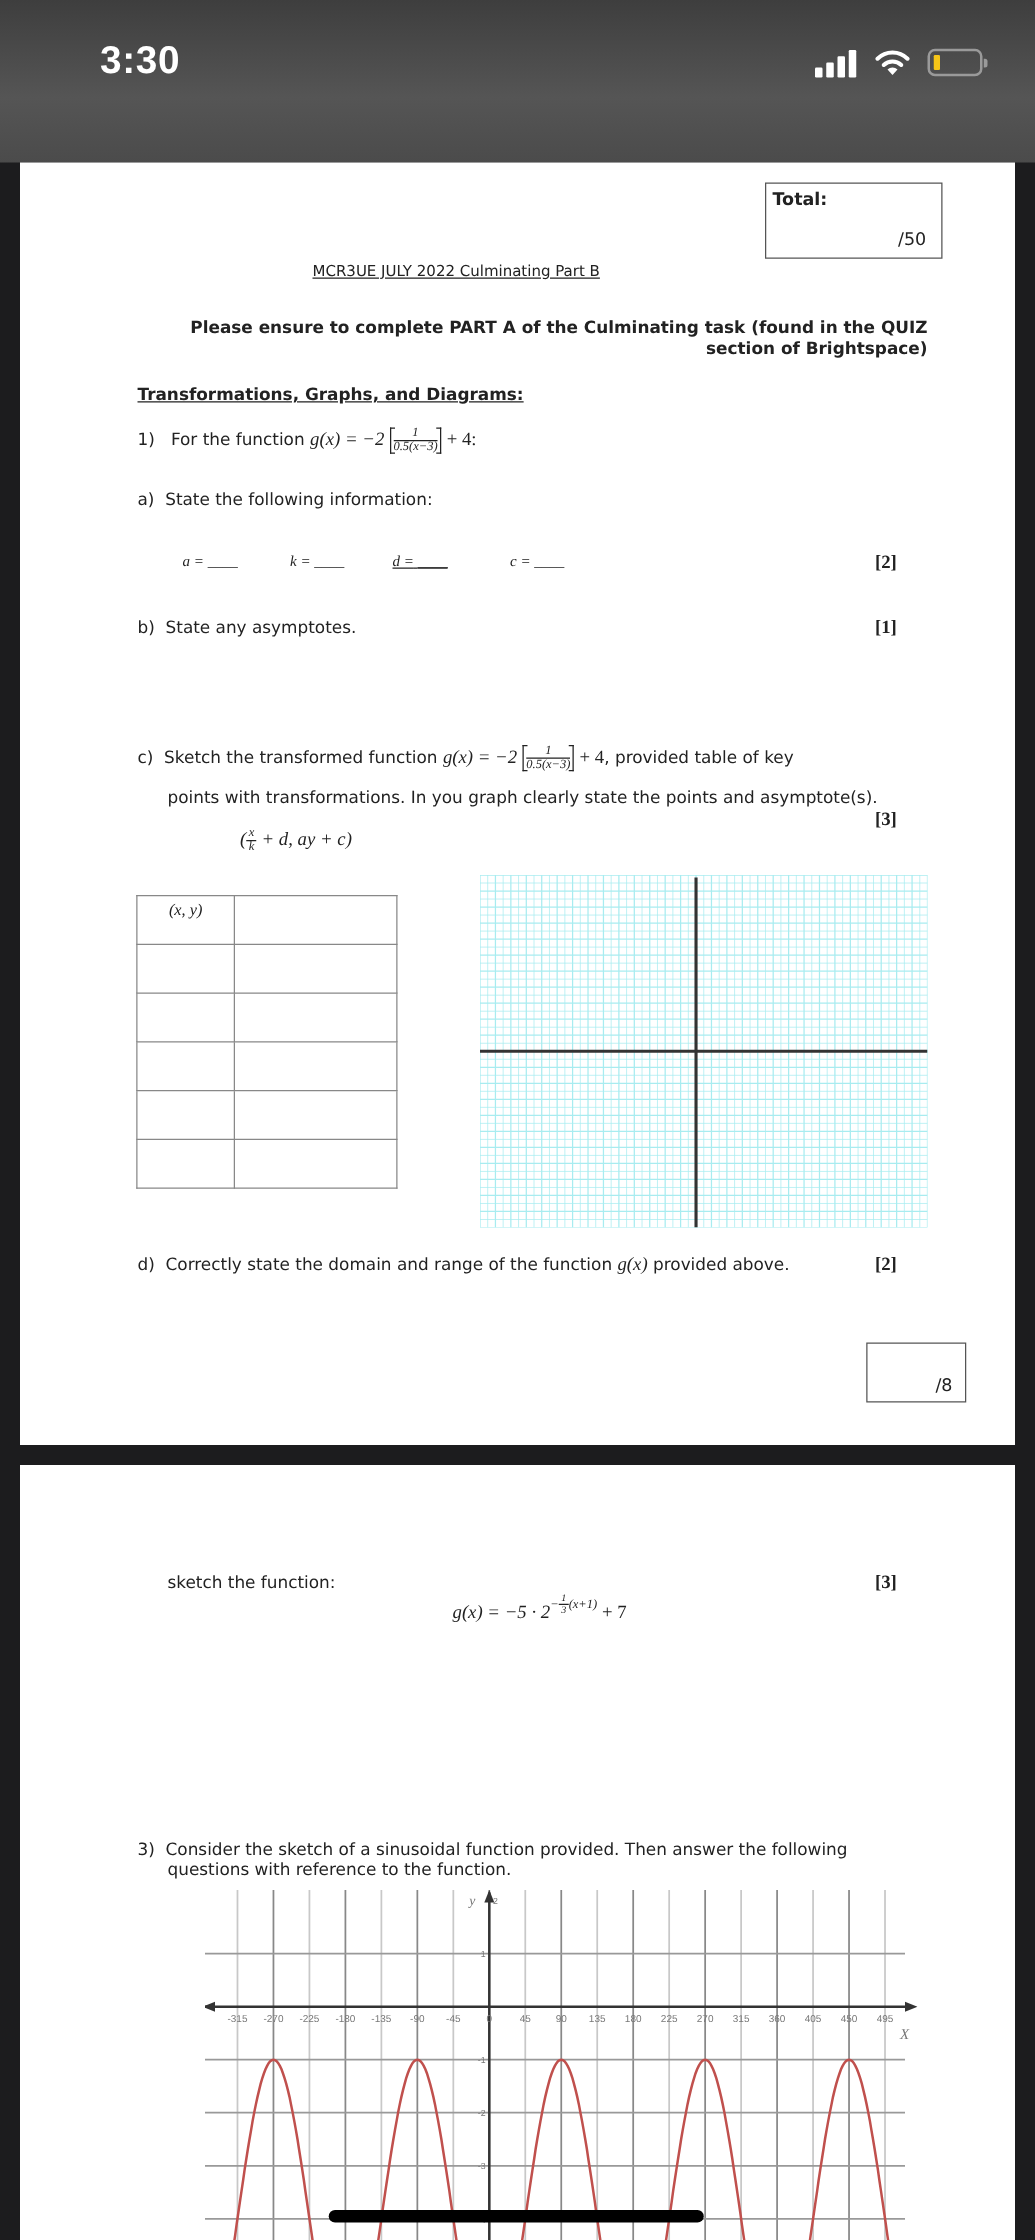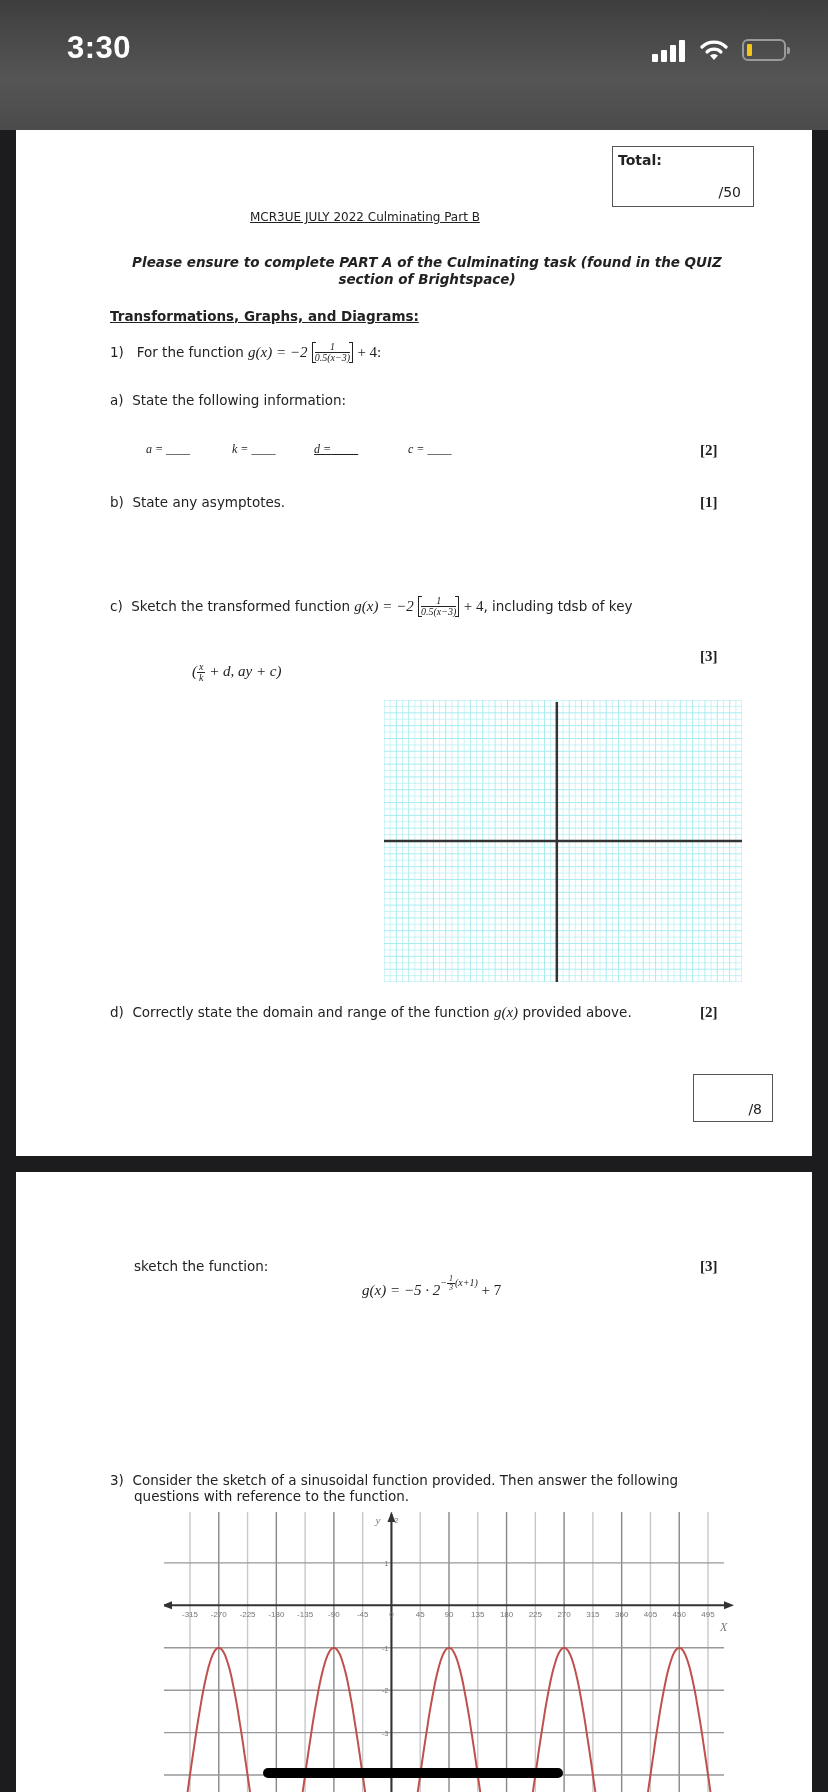--- a/index.html
+++ b/index.html
@@ -2,21 +2,21 @@
 <html><head>
 <meta charset="utf-8">
 <style>
   * { box-sizing: border-box; margin: 0; padding: 0; }
   html, body { width: 828px; height: 1792px; overflow: hidden; background: #1c1c1e; }
   body { position: relative; font-family: "Liberation Sans", sans-serif; color: #111; }
 
   
   .topbar { position: absolute; left: 0; top: 0; width: 828px; height: 130px;
     background: linear-gradient(#3e3e3e, #555 60%, #4b4b4b); }
-  .time { position: absolute; left: 67px; top: 30px; font-size: 31px; font-weight: bold; color: #fff; letter-spacing: 0.5px; }
+  .time { position: absolute; left: 80px; top: 30px; font-size: 31px; font-weight: bold; color: #fff; letter-spacing: 0.5px; }
   .signal { position: absolute; left: 652px; top: 40px; width: 38px; height: 22px; }
   .signal span { position: absolute; bottom: 0; width: 6px; background: #fff; border-radius: 1px; }
   .wifi { position: absolute; left: 700px; top: 38px; width: 28px; height: 24px; }
   .battery { position: absolute; left: 742px; top: 39px; width: 44px; height: 22px; border: 2px solid #9a9a9a; border-radius: 6px; }
   .battery .lvl { position: absolute; left: 3px; top: 3px; width: 5px; height: 12px; background: #f5c518; border-radius: 1px; }
   .battery .nub { position: absolute; right: -6px; top: 6px; width: 3px; height: 7px; background: #9a9a9a; border-radius: 0 2px 2px 0; }
   .url { position: absolute; left: 0; width: 828px; top: 84px; text-align: center; color: #fff; font-size: 22px; }
   .url .lock { display: inline-block; width: 12px; height: 11px; background: #cfcfcf; border-radius: 2px; position: relative; margin-right: 10px; vertical-align: -1px; }
   .url .lock::before { content: ""; position: absolute; left: 2px; top: -7px; width: 4px; height: 7px; border: 2px solid #cfcfcf; border-bottom: none; border-radius: 5px 5px 0 0; }
 
@@ -70,21 +70,21 @@
 </div>
 
 <div class="page page1 doc">
   <div class="abs boxed" style="left:596px; top:16px; width:142px; height:61px;">
     <div class="abs bold" style="left:5px; top:5px; font-size:14px;">Total:</div>
     <div class="abs" style="right:12px; bottom:6px; font-size:14px;">/50</div>
   </div>
 
   <div class="abs u" style="left:234px; top:80px; font-size:12px;">MCR3UE JULY 2022 Culminating Part B</div>
 
-  <div class="abs bold" style="left:96px; top:124px; width:630px; text-align:center; font-size:13.5px; line-height:17px;font-style:italic;">Please ensure to complete PART A of the Culminating task (found in the QUIZ section of Brightspace)</div>
+  <div class="abs bold" style="left:96px; top:124px; width:630px; text-align:right; font-size:13.5px; line-height:17px;">Please ensure to complete PART A of the Culminating task (found in the QUIZ section of Brightspace)</div>
 
   <div class="abs bold u" style="left:94px; top:178px; font-size:13.5px;">Transformations, Graphs, and Diagrams:</div>
 
   <div class="abs" style="left:94px; top:212px; white-space:nowrap;">
     <span>1)</span>&nbsp;&nbsp;
     <span>For the function</span>
     <span class="math">g(x) = −2</span>
     <span class="brk"><span class="frac math"><span class="num">1</span><span class="den">0.5(x−3)</span></span></span>
     <span class="math" style="font-style:normal">+ 4:</span>
   </div>
@@ -103,28 +103,57 @@
 
   <div class="abs" style="left:94px; top:364px;">
     <span>b)</span>&nbsp;&nbsp;<span>State any asymptotes.</span>
   </div>
   <div class="abs mark" style="left:684px; top:364px;">[1]</div>
 
   <div class="abs" style="left:94px; top:466px; white-space:nowrap;">
     <span>c)</span>&nbsp;&nbsp;<span>Sketch the transformed function</span>
     <span class="math">g(x) = −2</span>
     <span class="brk"><span class="frac math"><span class="num">1</span><span class="den">0.5(x−3)</span></span></span>
-    <span class="math" style="font-style:normal">+ 4</span><span>, including tdsb of key</span>
-  </div>
+    <span class="math" style="font-style:normal">+ 4</span><span>, provided table of key</span>
+  </div>
+  <div class="abs" style="left:118px; top:500px;">points with transformations. In you graph clearly state the points and asymptote(s).</div>
   <div class="abs mark" style="left:684px; top:518px;">[3]</div>
   <div class="abs math" style="left:176px; top:532px; white-space:nowrap;">
     <span>(</span><span class="frac"><span class="num">x</span><span class="den">k</span></span>
     <span>+ d, ay + c)</span>
   </div>
 
+  <table class="kp abs" style="left:93px; top:586px;">
+    <tbody>
+        <tr>
+      <td><span class="math" style="font-size:13px; position:relative; top:3px;">(x, y)</span></td>
+      <td></td>
+    </tr>
+    <tr>
+          <td></td>
+          <td></td>
+        </tr>
+    <tr>
+          <td></td>
+          <td></td>
+        </tr>
+    <tr>
+          <td></td>
+          <td></td>
+        </tr>
+    <tr>
+          <td></td>
+          <td></td>
+        </tr>
+    <tr>
+          <td></td>
+          <td></td>
+        </tr>
+  </tbody>
+    </table>
 
   <svg id="graph-paper" class="abs" style="left:368px; top:570px;" width="358" height="282">
       <line x1="0" y1="0" x2="0" y2="282" stroke="#a8ecf0" stroke-width="1"></line>
       <line x1="6.172413793103448" y1="0" x2="6.172413793103448" y2="282" stroke="#a8ecf0" stroke-width="0.6"></line>
       <line x1="12.344827586206897" y1="0" x2="12.344827586206897" y2="282" stroke="#a8ecf0" stroke-width="1"></line>
       <line x1="18.517241379310345" y1="0" x2="18.517241379310345" y2="282" stroke="#a8ecf0" stroke-width="0.6"></line>
       <line x1="24.689655172413794" y1="0" x2="24.689655172413794" y2="282" stroke="#a8ecf0" stroke-width="1"></line>
       <line x1="30.862068965517242" y1="0" x2="30.862068965517242" y2="282" stroke="#a8ecf0" stroke-width="0.6"></line>
       <line x1="37.03448275862069" y1="0" x2="37.03448275862069" y2="282" stroke="#a8ecf0" stroke-width="1"></line>
       <line x1="43.20689655172414" y1="0" x2="43.20689655172414" y2="282" stroke="#a8ecf0" stroke-width="0.6"></line>

